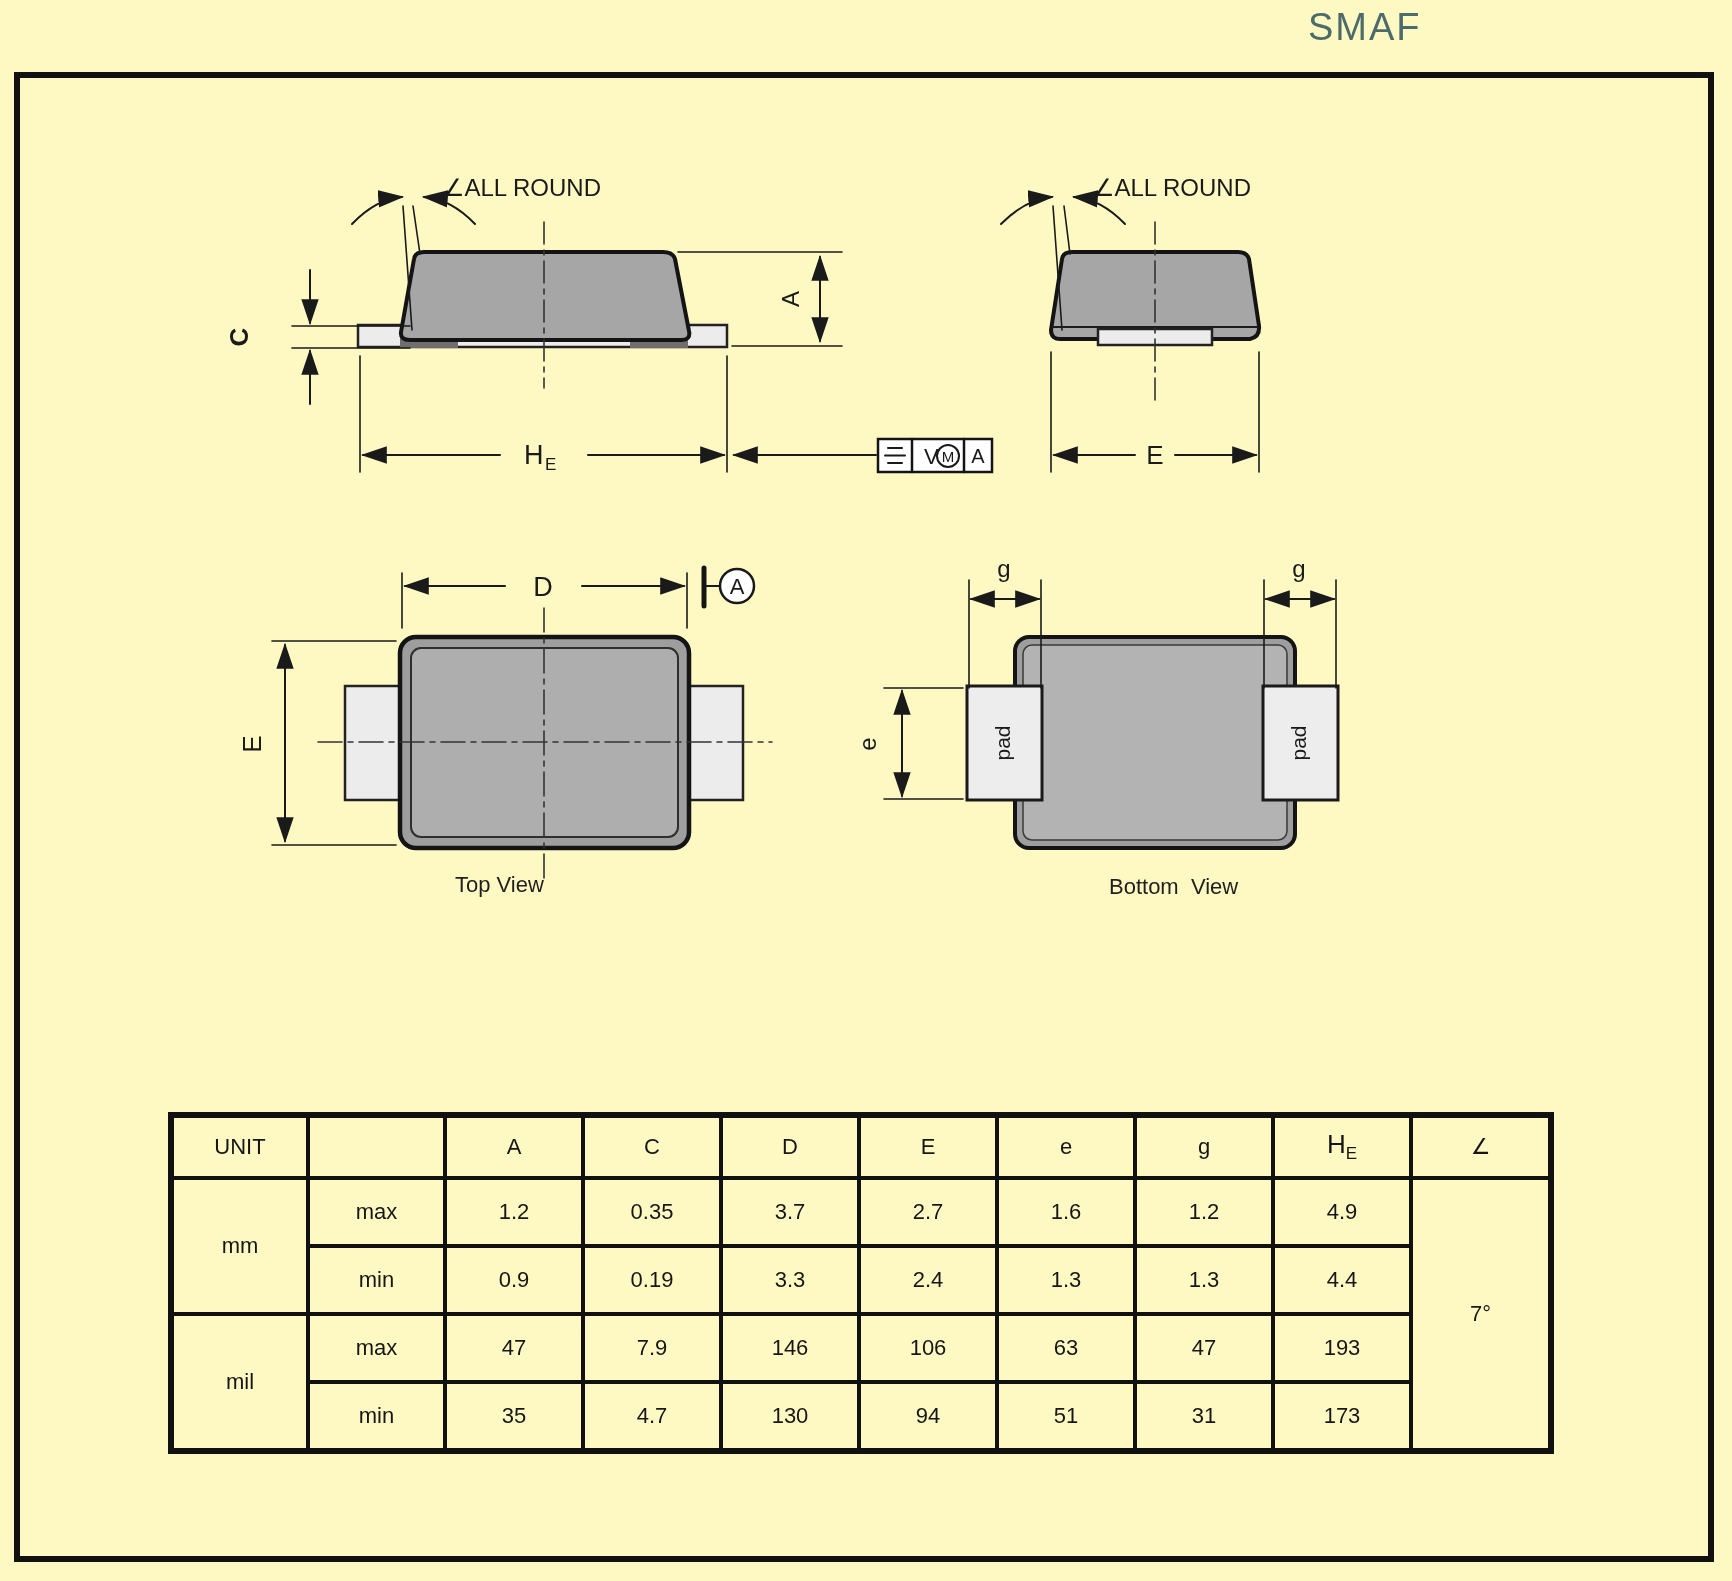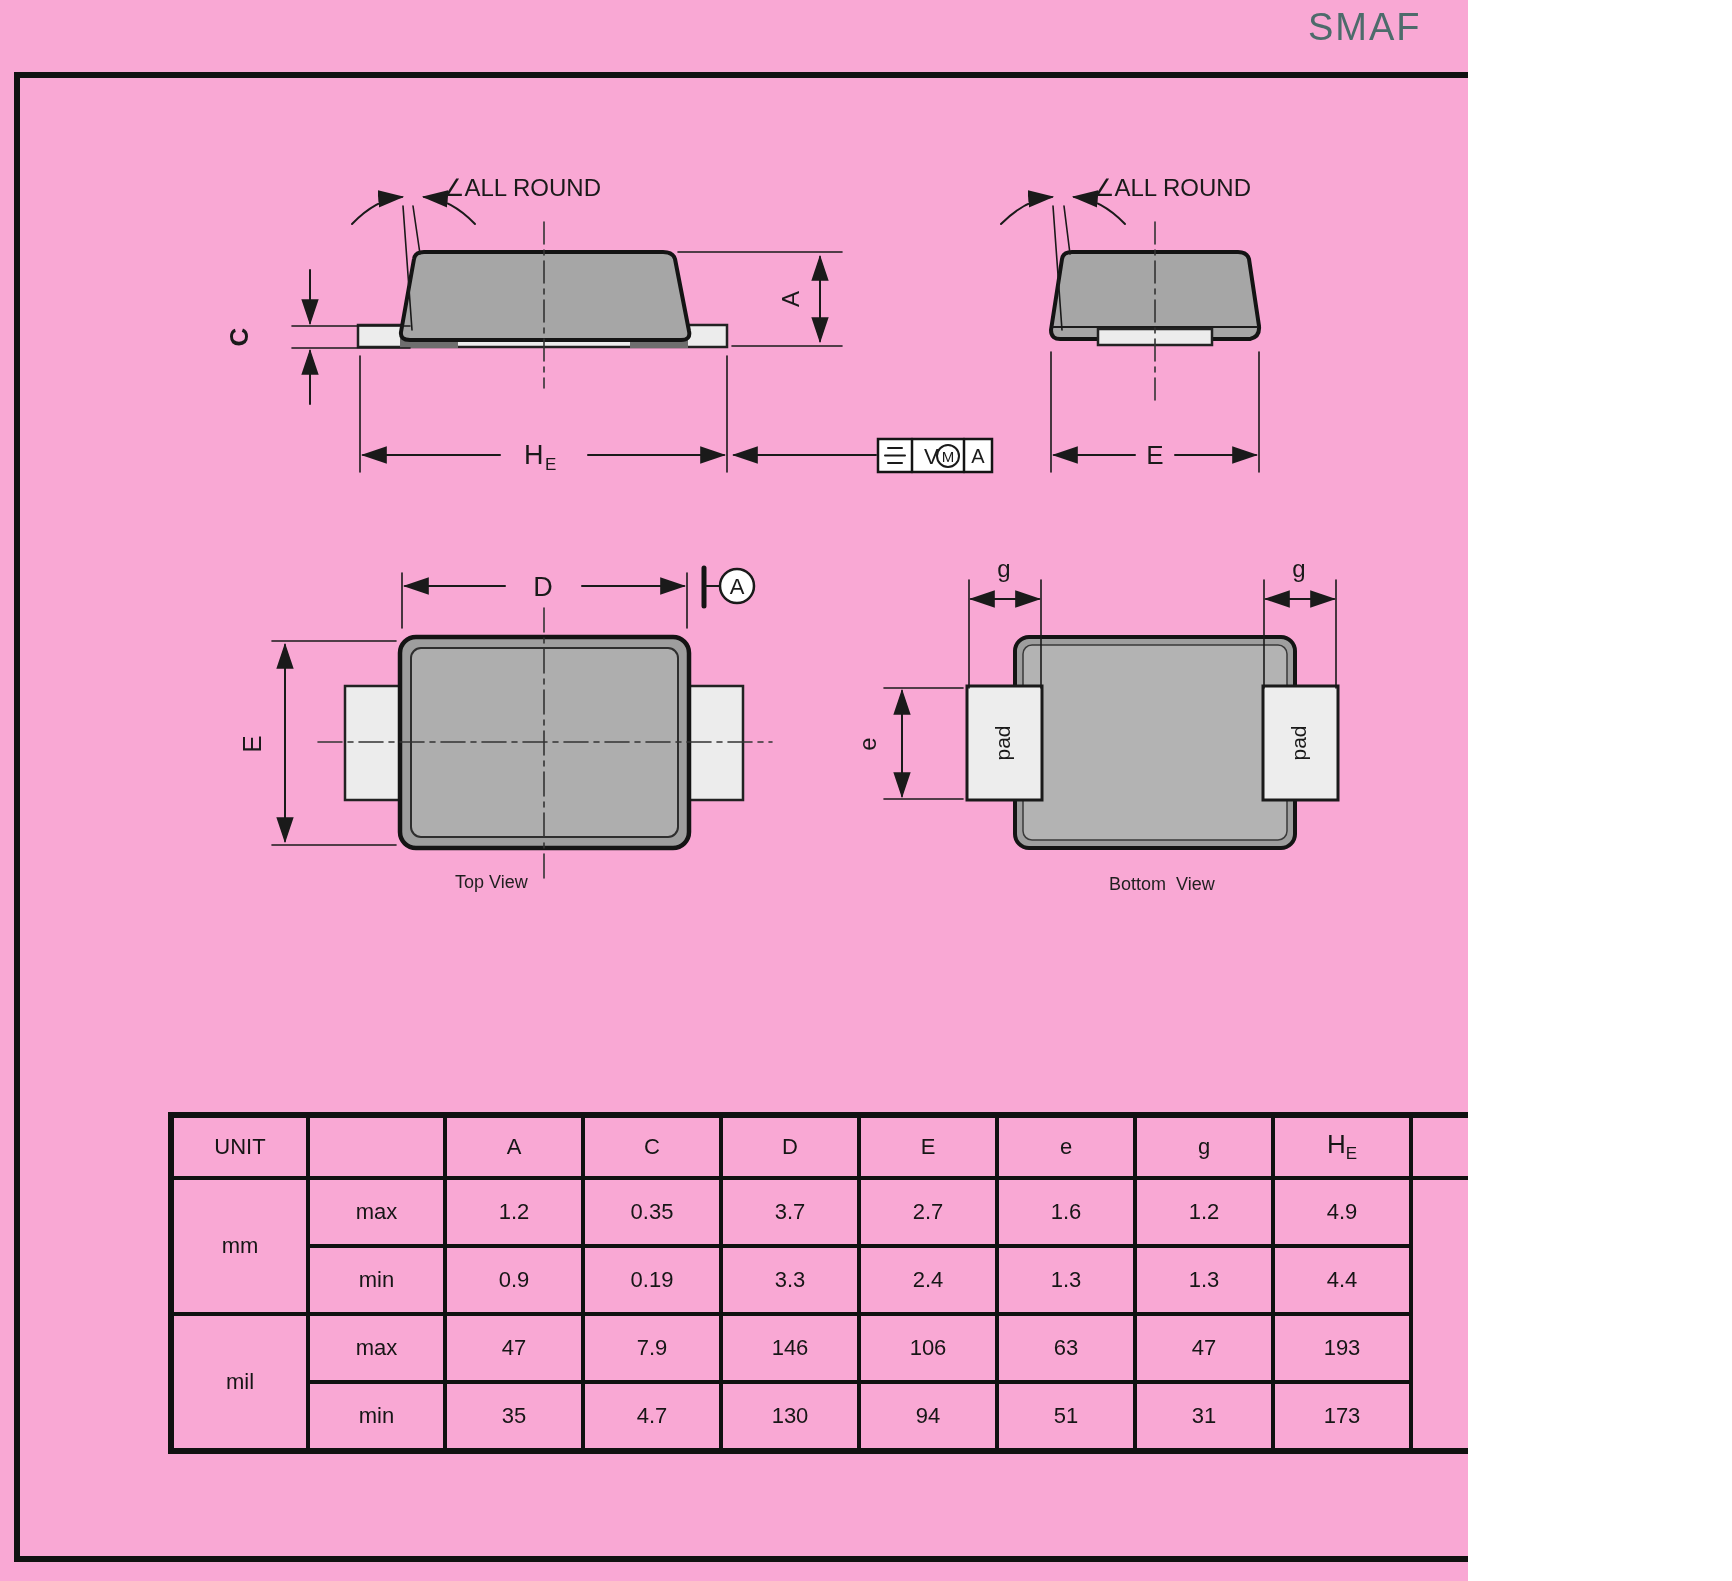--- a/index.html
+++ b/index.html
@@ -1,22 +1,22 @@
 <!DOCTYPE html>
 <html><head>
 <meta charset="utf-8">
 <style>
   html,body{margin:0;padding:0;background:#ffffff;}
-  #page{position:relative;width:1468px;height:1581px;background:#f9a8d4;overflow:hidden;
+  #page{position:relative;width:1732px;height:1581px;background:#fef9c3;overflow:hidden;
         font-family:"Liberation Sans","DejaVu Sans",sans-serif;color:#1a1a1a;}
   #frame{position:absolute;left:14px;top:72px;width:1700px;height:1490px;
          border:6px solid #111;box-sizing:border-box;}
   #title{position:absolute;left:1308px;top:6px;font-size:38px;letter-spacing:2px;
          color:#4d6b6b;font-weight:500;}
-  .caption{position:absolute;font-size:18px;color:#1f1f1f;white-space:pre;}
+  .caption{position:absolute;font-size:22px;color:#1f1f1f;white-space:pre;}
   #cap-top{left:455px;top:872px;}
   #cap-bottom{left:1109px;top:874px;}
   #drawing{position:absolute;left:0;top:0;width:1732px;height:1581px;}
   svg text{font-family:"Liberation Sans","DejaVu Sans",sans-serif;fill:#1a1a1a;}
 
   
   #dim-table-wrap{position:absolute;left:168px;top:1112px;}
   table.dim{border-collapse:collapse;table-layout:fixed;width:1380px;
             border:6px solid #111;}
   table.dim td{border:4px solid #111;text-align:center;vertical-align:middle;

